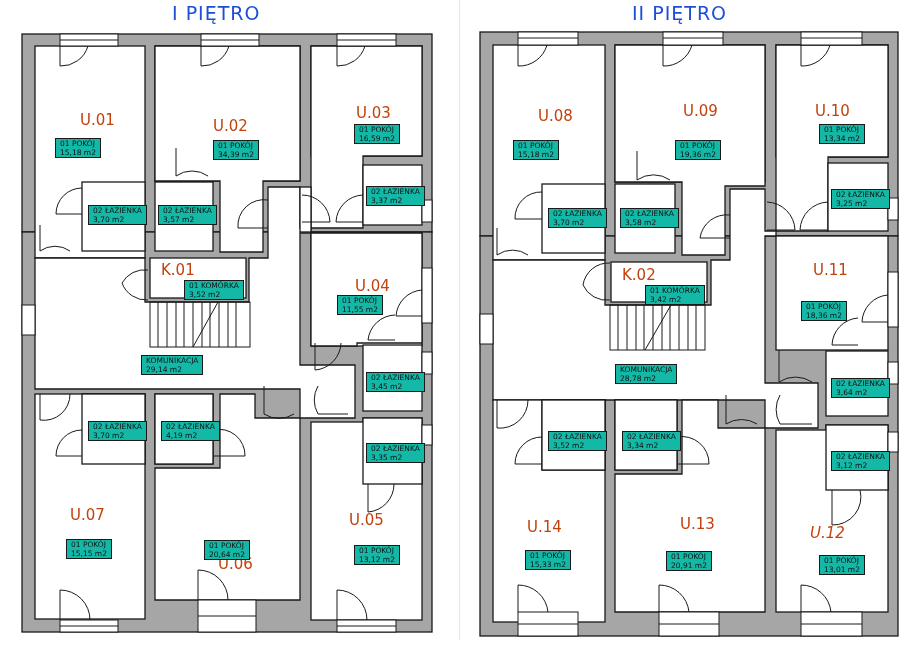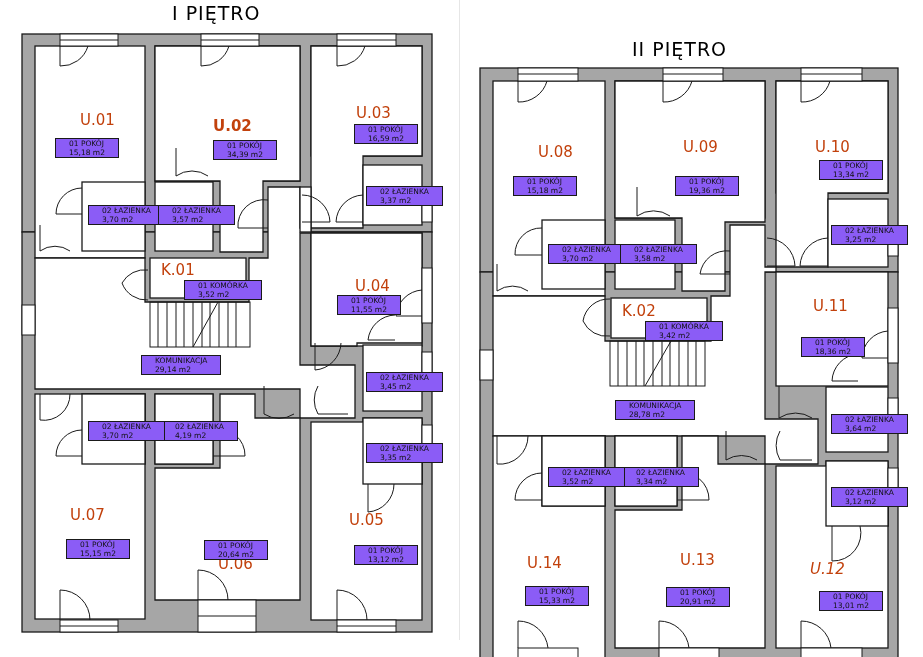--- a/index.html
+++ b/index.html
@@ -1,26 +1,26 @@
 <!DOCTYPE html>
 <html><head>
 <meta charset="utf-8">
 <style>
   html, body { margin:0; padding:0; background:#ffffff; }
   body { width:923px; height:657px; position:relative; overflow:hidden; font-family:"DejaVu Sans", sans-serif; }
   .plan { position:absolute; top:0; }
-  .plan-title { position:absolute; top:2px; font-family:"DejaVu Sans", sans-serif; font-size:19px; color:#000000; letter-spacing:1px; font-weight:normal; }
+  .plan-title { position:absolute; top:2px; font-family:"DejaVu Sans", sans-serif; font-size:19px; color:#1d4ed8; letter-spacing:1px; font-weight:normal; }
   svg { position:absolute; left:0; top:0; }
   .wall { fill:#a6a6a6; stroke:#1a1a1a; stroke-width:1.3; }
   .room { fill:#ffffff; stroke:#1a1a1a; stroke-width:1.3; }
   .door { fill:none; stroke:#1a1a1a; stroke-width:1; }
   .win { fill:#ffffff; stroke:#1a1a1a; stroke-width:1; }
   .stair { fill:none; stroke:#1a1a1a; stroke-width:1; }
   .unit-label { position:absolute; font-family:"DejaVu Sans", sans-serif; font-size:15px; color:#c2410c; white-space:nowrap; }
-  .tag { position:absolute; border:1px solid #1a1a1a; background:#8b5cf6; font-family:"DejaVu Sans", sans-serif; font-size:7.5px; line-height:9px; padding:0 13px; color:#111; white-space:nowrap; }
+  .tag { position:absolute; border:1px solid #1a1a1a; background:#14b8a6; font-family:"DejaVu Sans", sans-serif; font-size:7.5px; line-height:9px; padding:0 4px; color:#111; white-space:nowrap; }
   .divider { position:absolute; left:459px; top:0; width:1px; height:640px; background:#e6e6e6; }
 </style>
 </head>
 <body>
 
 <div class="divider"></div>
 
 <div class="plan" style="left:0;width:459px;height:657px;">
   <div class="plan-title" style="left:172px;">I PIĘTRO</div>
   <svg width="459" height="657">
@@ -118,21 +118,21 @@
   <div class="unit-label" style="left:80px;top:111px;">U.01</div>
   <div class="tag" style="left:55px;top:138px;">
       <div>01 POKÓJ</div>
       <div>15,18 m2</div>
     </div>
   <div class="tag" style="left:88px;top:205px;">
       <div>02 ŁAZIENKA</div>
       <div>3,70 m2</div>
     </div>
 
-  <div class="unit-label" style="left:213px;top:117px;font-weight:bold;">U.02</div>
+  <div class="unit-label" style="left:213px;top:117px;">U.02</div>
   <div class="tag" style="left:213px;top:140px;">
       <div>01 POKÓJ</div>
       <div>34,39 m2</div>
     </div>
   <div class="tag" style="left:158px;top:205px;">
       <div>02 ŁAZIENKA</div>
       <div>3,57 m2</div>
     </div>
 
   <div class="unit-label" style="left:356px;top:104px;">U.03</div>
@@ -190,21 +190,21 @@
       <div>01 KOMÓRKA</div>
       <div>3,52 m2</div>
     </div>
 
   <div class="tag" style="left:141px;top:355px;">
       <div>KOMUNIKACJA</div>
       <div>29,14 m2</div>
     </div>
 </div>
 
-<div class="plan" style="left:460px;width:463px;height:506px;margin-top:36px;">
+<div class="plan" style="left:460px;width:463px;height:506px;">
   <div class="plan-title" style="left:172px;">II PIĘTRO</div>
   <svg width="463" height="657">
     <rect class="wall" x="20" y="32" width="418" height="204"></rect>
     <rect class="wall" x="20" y="236" width="418" height="400"></rect>
     <rect class="room" x="33" y="45" width="112" height="215"></rect>
     <rect class="room" x="155" y="45" width="150" height="137"></rect>
     <polygon class="room" points="155,182 222,182 222,255 265,255 265,186 305,186 305,45 155,45"></polygon>
     <rect class="room" x="316" y="45" width="112" height="112"></rect>
     <polygon class="room" points="316,45 428,45 428,157 368,157 368,231 316,231"></polygon>
     <rect class="room" x="82" y="184" width="63" height="69"></rect>

